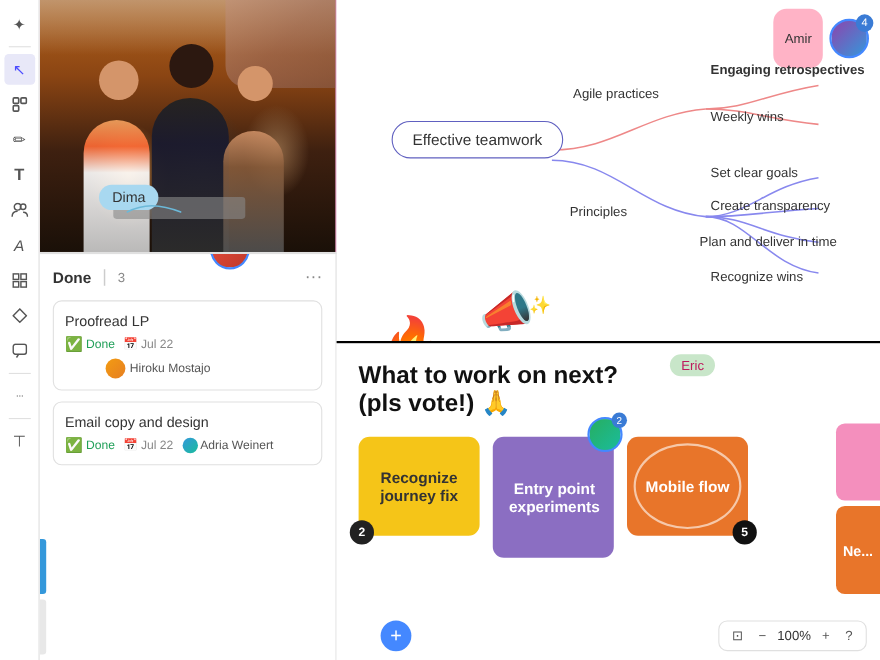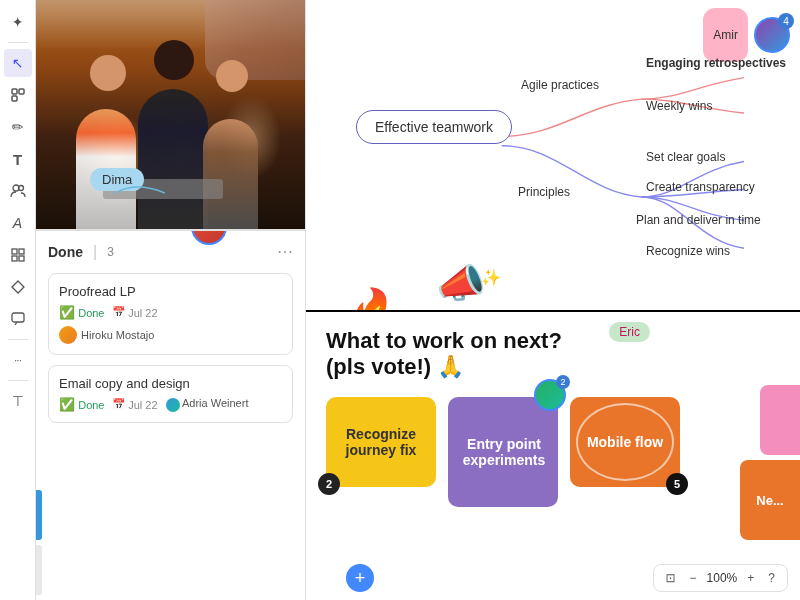--- a/index.html
+++ b/index.html
@@ -189,20 +189,21 @@
       align-items: center;
       gap: 3px;
       color: #22a05a;
     }
     .date-meta { display: flex; align-items: center; gap: 2px; color: #888; }
     .task-assignee {
       display: flex;
       align-items: center;
       gap: 4px;
       margin-top: 6px;
+      margin-left: 37px;
     }
     .assignee-avatar {
       width: 18px; height: 18px;
       border-radius: 50%;
       background: linear-gradient(135deg, #e67e22, #d35400);
     }
     .assignee-name { font-size: 11px; color: #555; }
 
     
     .fire-emoji {
@@ -308,21 +309,21 @@
       align-items: center;
       justify-content: center;
       cursor: pointer;
     }
 
     
     .ne-card {
       position: absolute;
       right: 0;
       bottom: 60px;
-      width: 60px;
+      width: 40px;
       height: 80px;
       background: #e8752a;
       border-radius: 8px 0 0 8px;
       display: flex;
       align-items: center;
       justify-content: center;
       color: #fff;
       font-size: 13px;
       font-weight: 600;
     }

